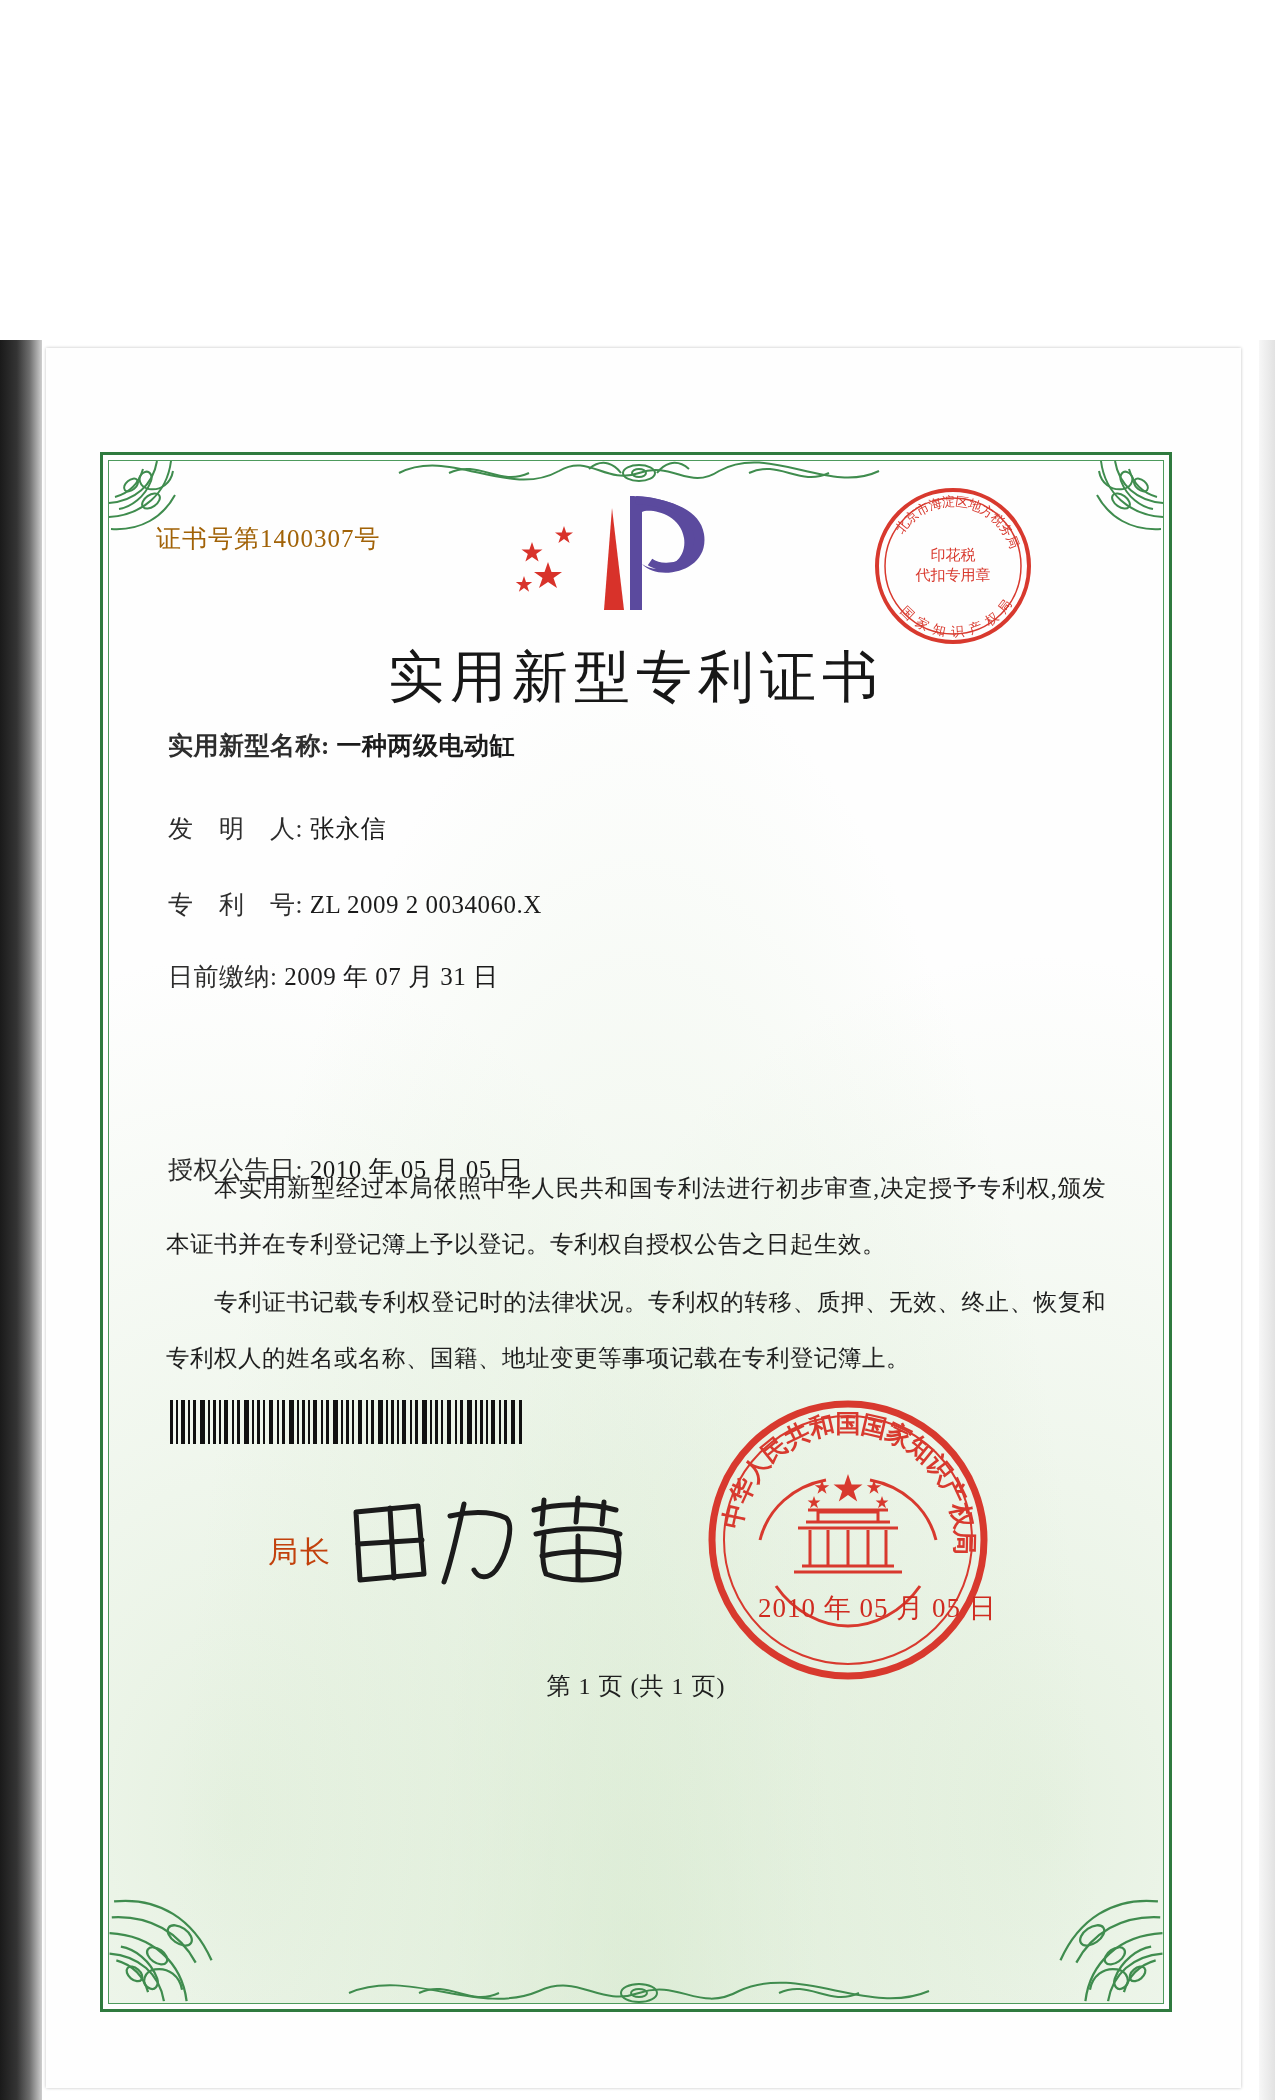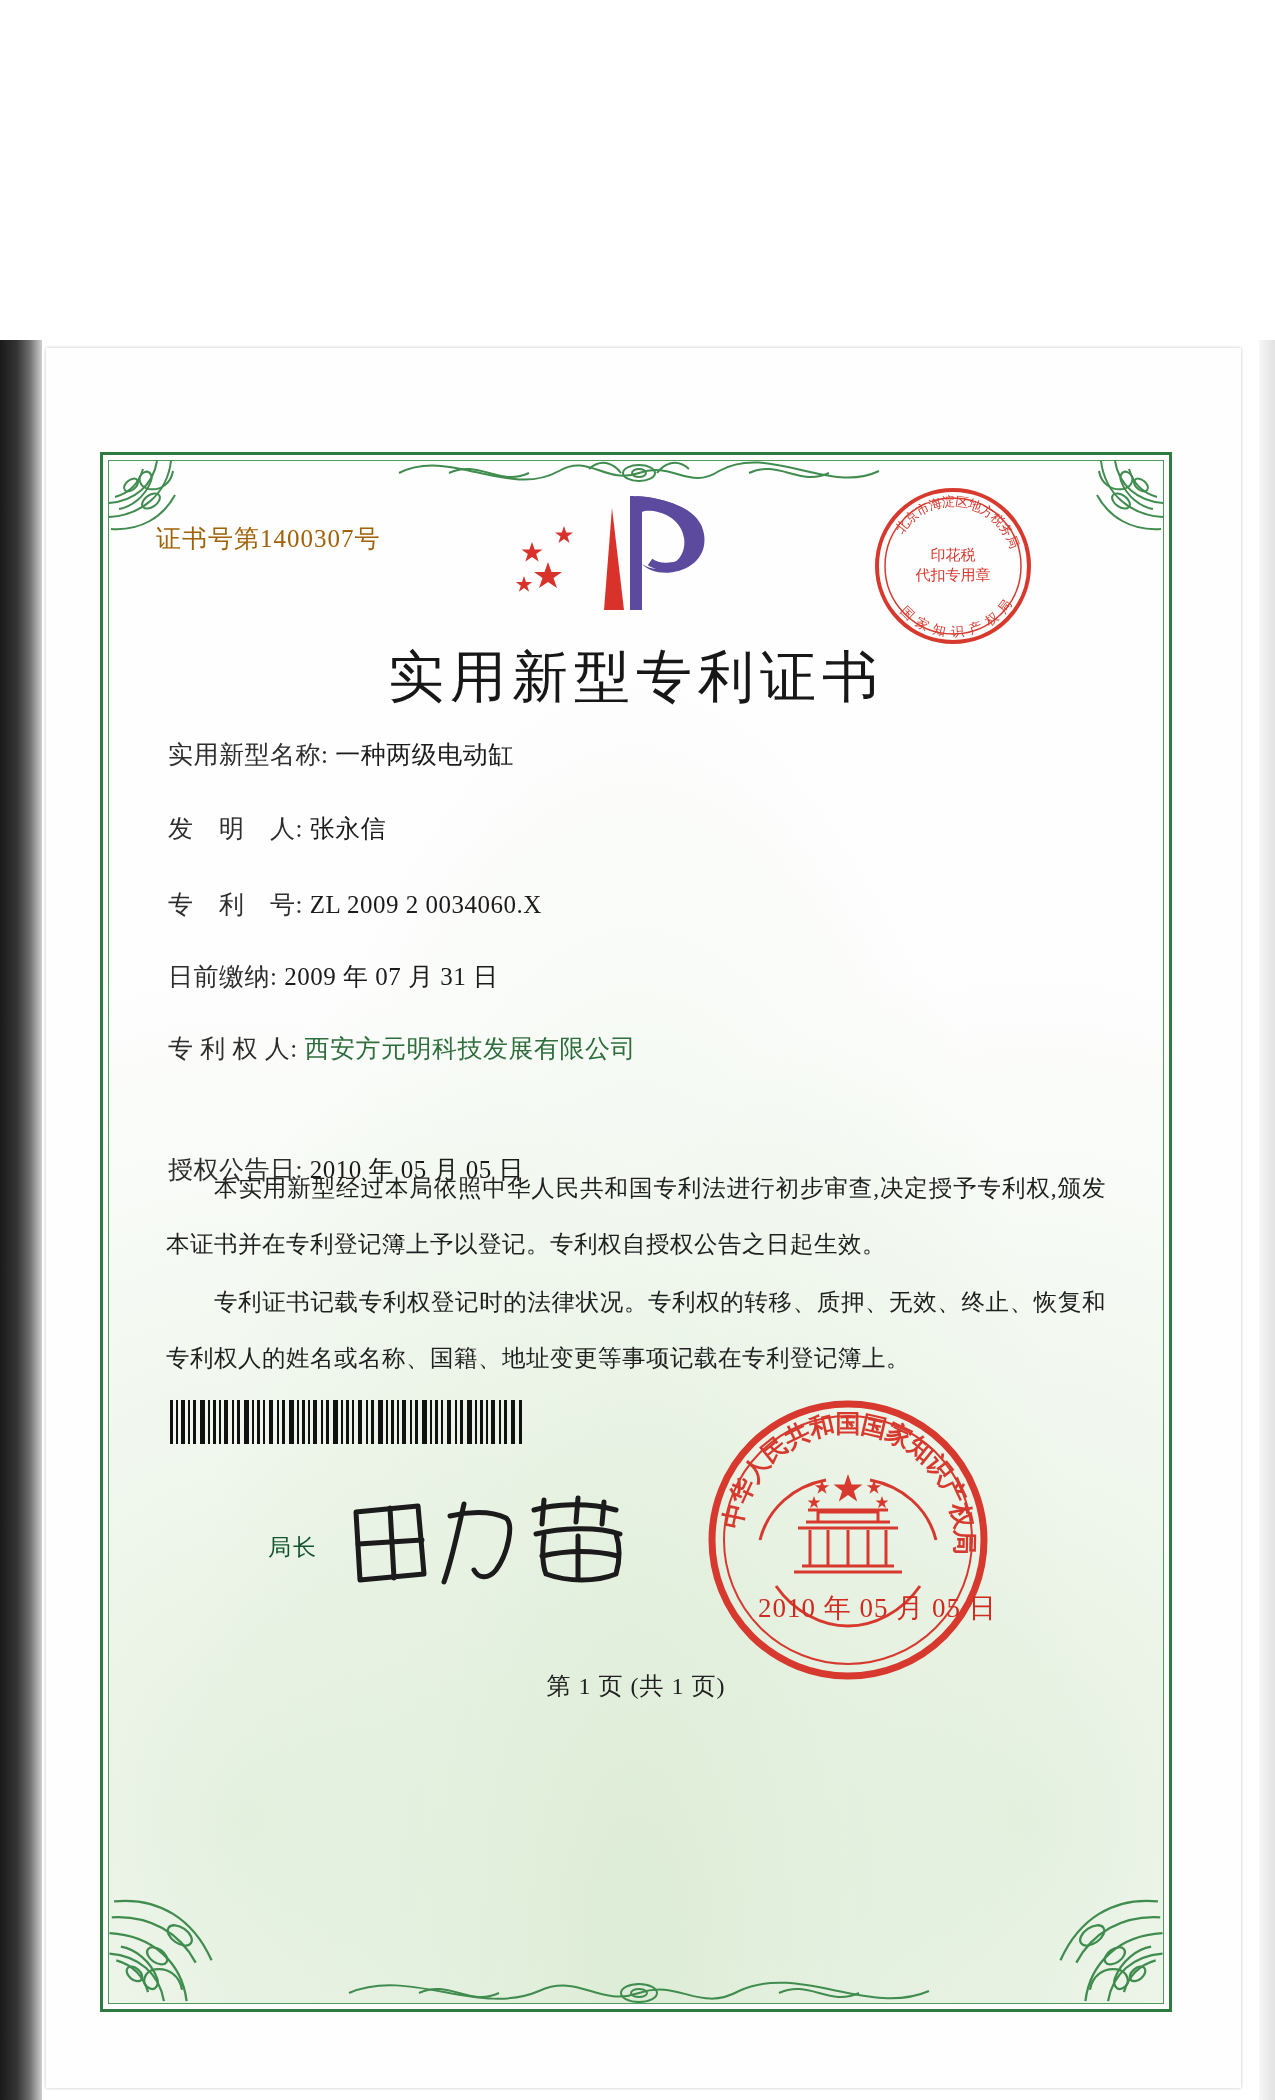--- a/index.html
+++ b/index.html
@@ -120,21 +120,21 @@
     left: 60px;
     font-size: 25px;
     color: #1f1f1f;
     letter-spacing: 0.5px;
     white-space: nowrap;
   }
   .field .lbl { color: #2d2d2d; }
   .field .val { color: #1b1b1b; }
   .field.green .val { color: #2e6d3c; }
 
-  #f1 { top: 278px; }
+  #f1 { top: 269px; font-weight: bold; }
   #f2 { top: 352px; }
   #f3 { top: 428px; }
   #f4 { top: 500px; }
   #f5 { top: 572px; }
   #f6 { top: 645px; margin-top: 48px; }
 
   #paras {
     position: absolute;
     left: 58px;
     top: 700px;
@@ -162,22 +162,22 @@
     position: absolute;
     left: 70px;
     top: 1030px;
     width: 600px;
     height: 110px;
   }
   #sig-label {
     position: absolute;
     left: 90px;
     top: 42px;
-    font-size: 23px;
-    color: #14532d;
+    font-size: 30px;
+    color: #c2410c;
     letter-spacing: 2px;
   }
   #signature {
     position: absolute;
     left: 160px;
     top: 0px;
     width: 300px;
     height: 110px;
   }
 
@@ -328,24 +328,20 @@
     <span class="lbl">发　明　人:</span>
     <span class="val">张永信</span>
   </div>
   <div class="field" id="f3">
     <span class="lbl">专　利　号:</span>
     <span class="val">ZL 2009 2 0034060.X</span>
   </div>
   <div class="field" id="f4">
     <span class="lbl">日前缴纳:</span>
     <span class="val">2009 年 07 月 31 日</span>
-  </div>
-  <div class="field green" id="f5">
-    <span class="lbl">专 利 权 人:</span>
-    <span class="val">西安方元明科技发展有限公司</span>
   </div>
   <div class="field" id="f6">
     <span class="lbl">授权公告日:</span>
     <span class="val">2010 年 05 月 05 日</span>
   </div>
 
   <div id="paras">
     <p>本实用新型经过本局依照中华人民共和国专利法进行初步审查,决定授予专利权,颁发本证书并在专利登记簿上予以登记。专利权自授权公告之日起生效。</p>
     <p>专利证书记载专利权登记时的法律状况。专利权的转移、质押、无效、终止、恢复和专利权人的姓名或名称、国籍、地址变更等事项记载在专利登记簿上。</p>
   </div>

